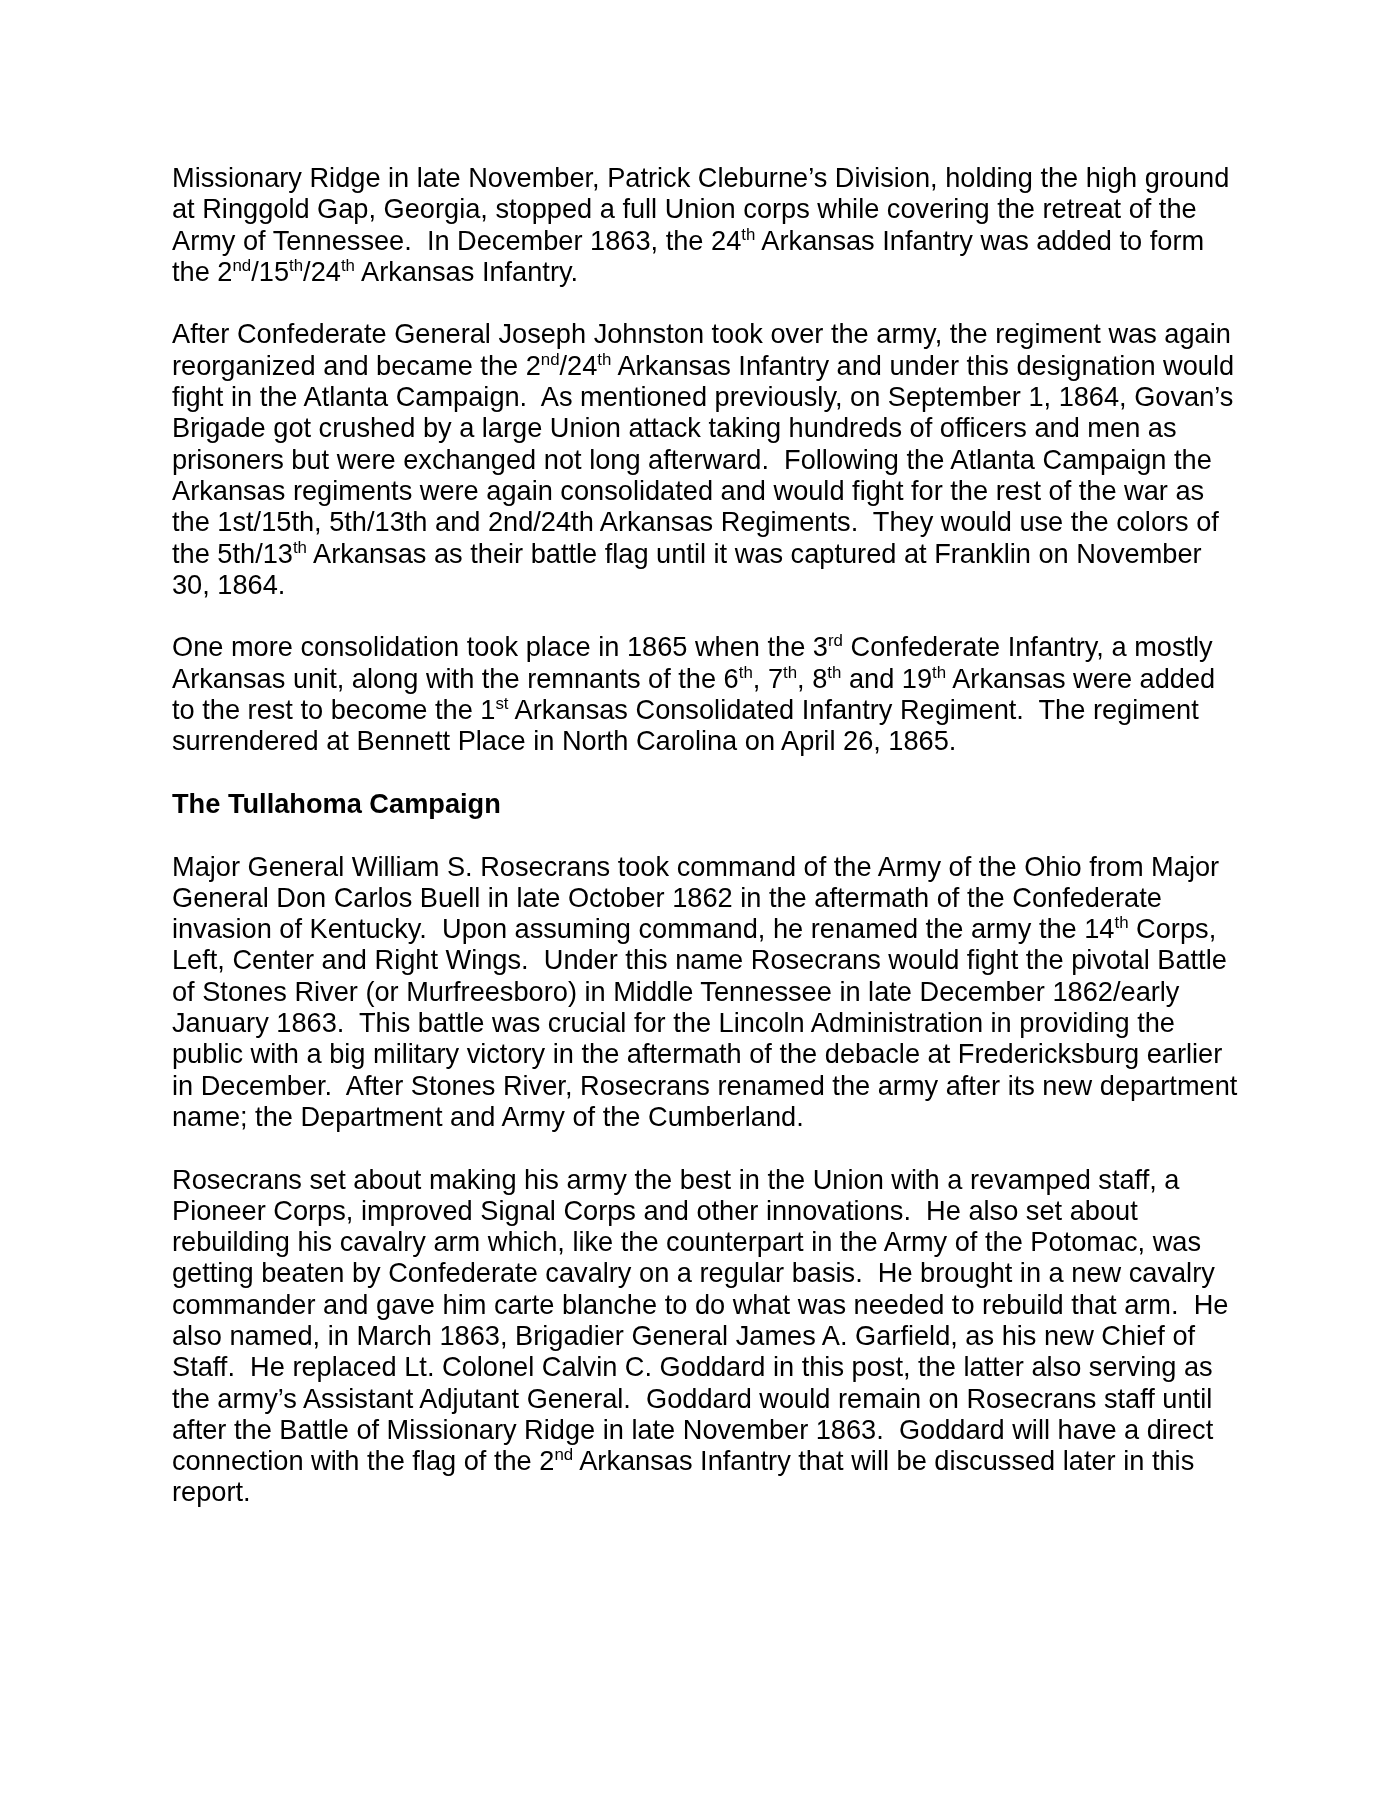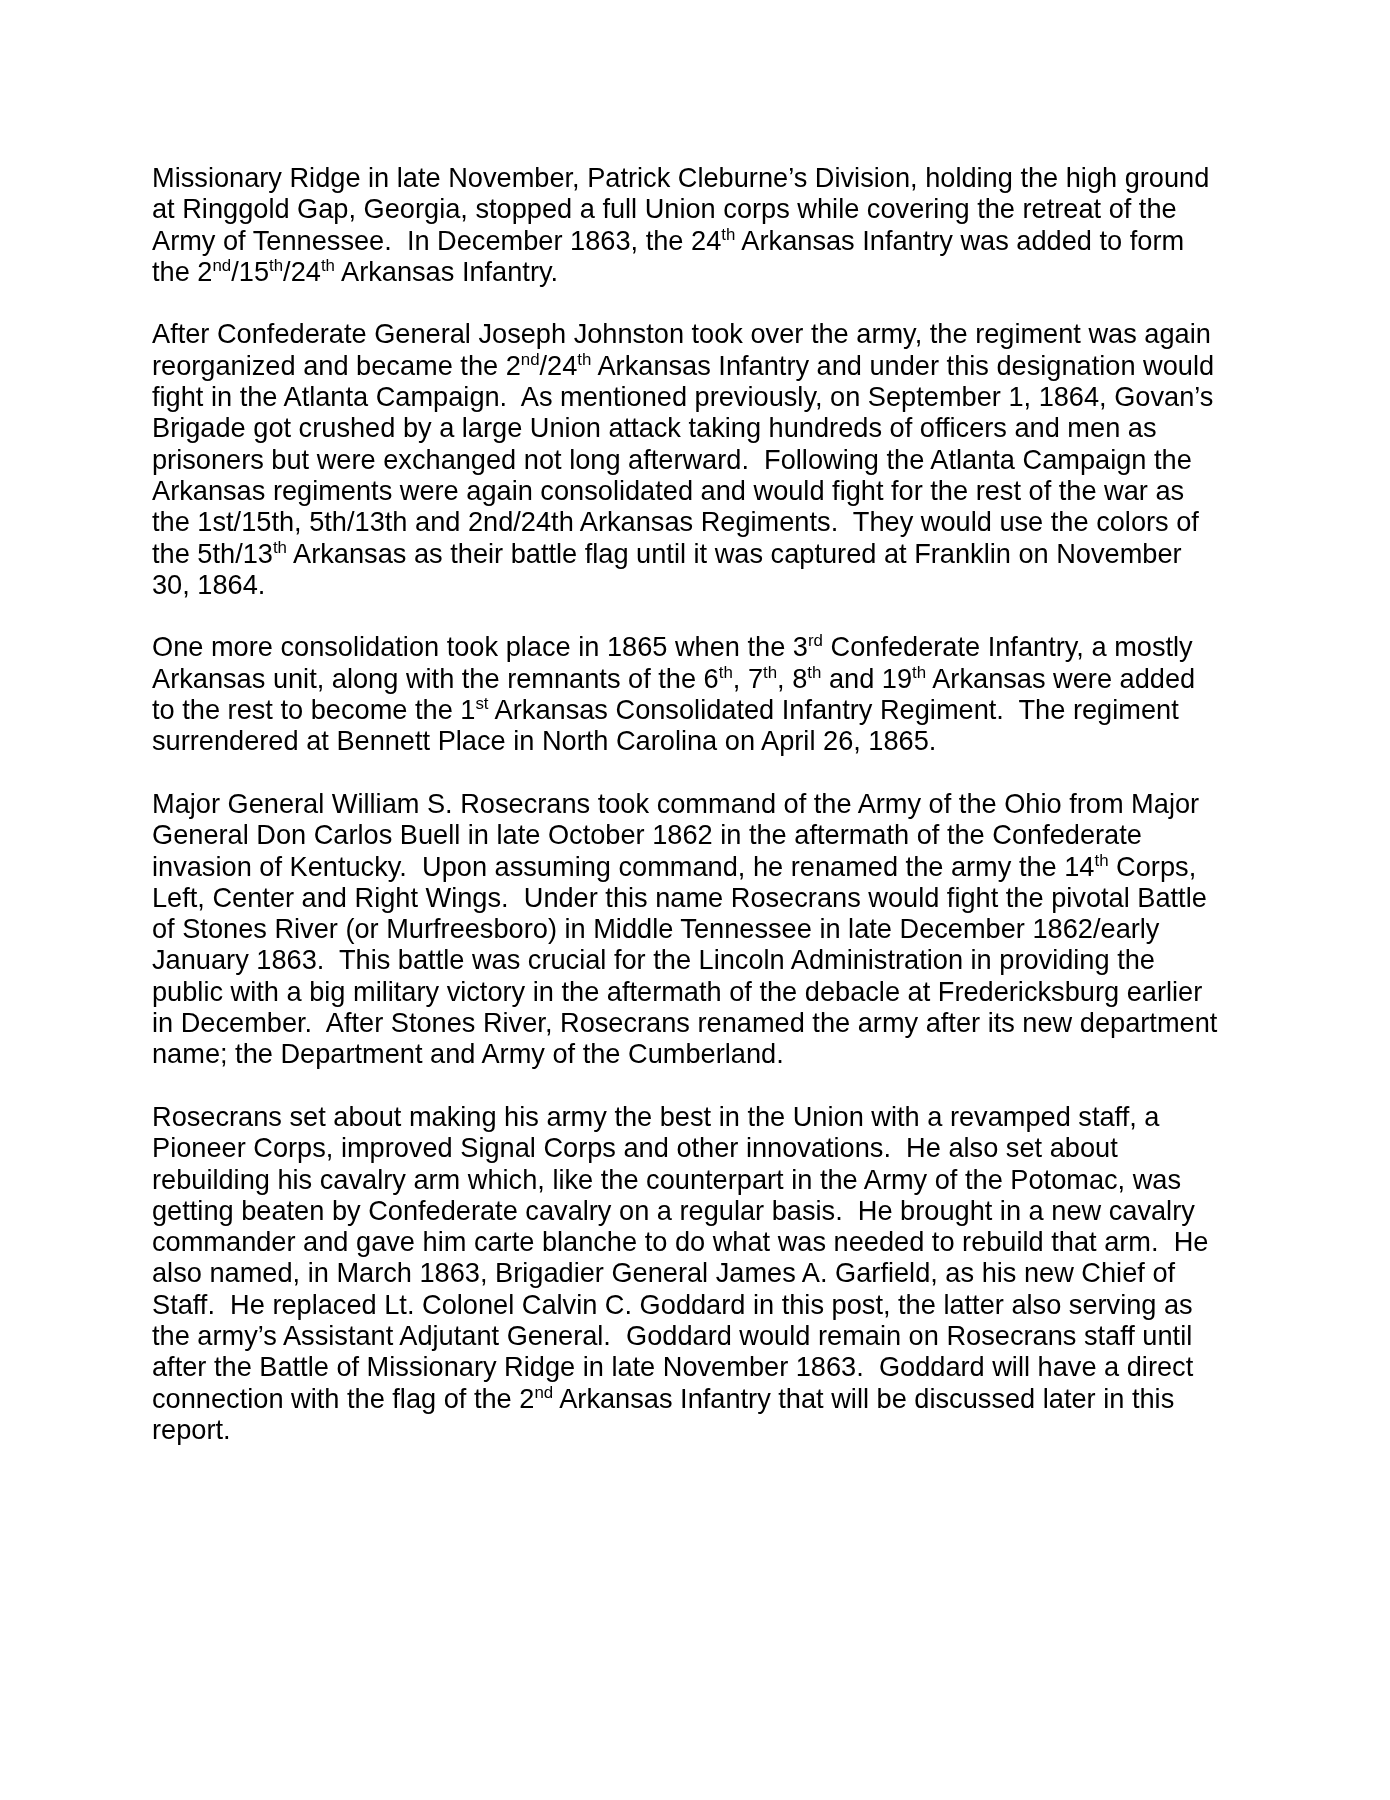--- a/index.html
+++ b/index.html
@@ -12,21 +12,21 @@
     width: 1390px;
     height: 1800px;
     background: #ffffff;
     color: #000000;
     font-family: "Liberation Sans", sans-serif;
     overflow: hidden;
   }
   .content {
     position: absolute;
     top: 162px;
-    left: 152px;
+    left: 172px;
     width: 1066px;
     font-size: 27.2px;
     line-height: 31.3px;
     text-align: left;
     color: #000000;
   }
   .content p.paragraph {
     margin: 0 0 31.3px 0;
     white-space: pre-wrap;
   }
@@ -44,16 +44,17 @@
   }
 </style>
 </head>
 <body>
 
 <div class="page">
   <div class="content" id="content">
       <p class="paragraph">Missionary Ridge in late November, Patrick Cleburne’s Division, holding the high ground at Ringgold Gap, Georgia, stopped a full Union corps while covering the retreat of the Army of Tennessee.  In December 1863, the 24<sup>th</sup> Arkansas Infantry was added to form the 2<sup>nd</sup>/15<sup>th</sup>/24<sup>th</sup> Arkansas Infantry.</p>
       <p class="paragraph">After Confederate General Joseph Johnston took over the army, the regiment was again reorganized and became the 2<sup>nd</sup>/24<sup>th</sup> Arkansas Infantry and under this designation would fight in the Atlanta Campaign.  As mentioned previously, on September 1, 1864, Govan’s Brigade got crushed by a large Union attack taking hundreds of officers and men as prisoners but were exchanged not long afterward.  Following the Atlanta Campaign the Arkansas regiments were again consolidated and would fight for the rest of the war as the 1st/15th, 5th/13th and 2nd/24th Arkansas Regiments.  They would use the colors of the 5th/13<sup>th</sup> Arkansas as their battle flag until it was captured at Franklin on November 30, 1864.</p>
       <p class="paragraph">One more consolidation took place in 1865 when the 3<sup>rd</sup> Confederate Infantry, a mostly Arkansas unit, along with the remnants of the 6<sup>th</sup>, 7<sup>th</sup>, 8<sup>th</sup> and 19<sup>th</sup> Arkansas were added to the rest to become the 1<sup>st</sup> Arkansas Consolidated Infantry Regiment.  The regiment surrendered at Bennett Place in North Carolina on April 26, 1865.</p>
+      <h2 class="heading">The Tullahoma Campaign</h2>
       <p class="paragraph">Major General William S. Rosecrans took command of the Army of the Ohio from Major General Don Carlos Buell in late October 1862 in the aftermath of the Confederate invasion of Kentucky.  Upon assuming command, he renamed the army the 14<sup>th</sup> Corps, Left, Center and Right Wings.  Under this name Rosecrans would fight the pivotal Battle of Stones River (or Murfreesboro) in Middle Tennessee in late December 1862/early January 1863.  This battle was crucial for the Lincoln Administration in providing the public with a big military victory in the aftermath of the debacle at Fredericksburg earlier in December.  After Stones River, Rosecrans renamed the army after its new department name; the Department and Army of the Cumberland.</p>
       <p class="paragraph">Rosecrans set about making his army the best in the Union with a revamped staff, a Pioneer Corps, improved Signal Corps and other innovations.  He also set about rebuilding his cavalry arm which, like the counterpart in the Army of the Potomac, was getting beaten by Confederate cavalry on a regular basis.  He brought in a new cavalry commander and gave him carte blanche to do what was needed to rebuild that arm.  He also named, in March 1863, Brigadier General James A. Garfield, as his new Chief of Staff.  He replaced Lt. Colonel Calvin C. Goddard in this post, the latter also serving as the army’s Assistant Adjutant General.  Goddard would remain on Rosecrans staff until after the Battle of Missionary Ridge in late November 1863.  Goddard will have a direct connection with the flag of the 2<sup>nd</sup> Arkansas Infantry that will be discussed later in this report.</p>
     </div>
 </div>
 
 </body></html>

